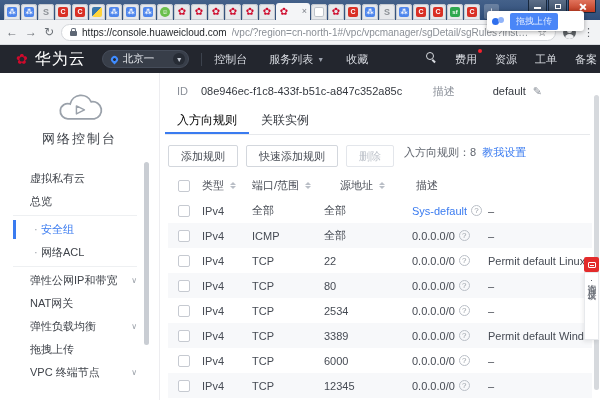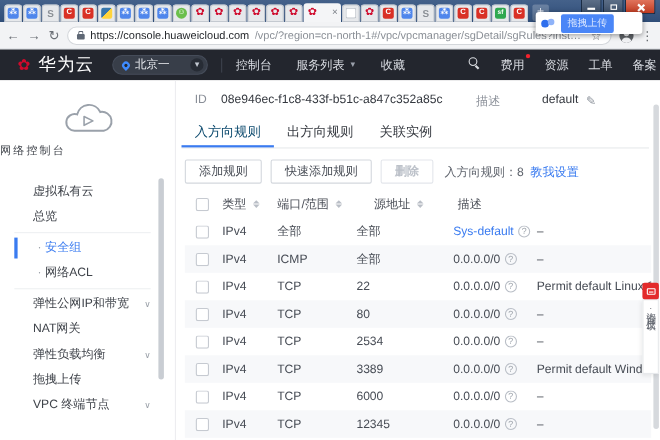--- a/index.html
+++ b/index.html
@@ -82,21 +82,21 @@
   .search-ic{position:relative;width:9px;height:9px;flex:none;margin-right:2px;}
   .search-ic::before{content:'';position:absolute;width:6px;height:6px;border:1.5px solid #d6d9de;border-radius:50%;left:0;top:0;}
   .search-ic::after{content:'';position:absolute;left:7px;top:7px;width:4px;height:1.5px;background:#d6d9de;
     transform:rotate(45deg);transform-origin:0 0;}
   .badge-dot{position:relative;}
   .badge-dot::after{content:'';position:absolute;right:-5px;top:-3px;width:4px;height:4px;border-radius:50%;background:#f5222d;}
 
   
   .sidebar{position:absolute;top:73px;left:0;width:160px;bottom:0;background:#fff;border-right:1px solid #ededf0;}
   .cloud-logo{display:block;margin:19px auto 4px auto;}
-  .side-title{font-size:10px;color:#3f434a;letter-spacing:2px;}
+  .side-title{text-align:center;font-size:13px;color:#3f434a;letter-spacing:2px;}
   .nav{margin:19px 22px 0 13px;position:relative;}
   .nav-item{position:relative;height:23px;line-height:23px;font-size:11px;color:#3f434a;padding-left:17px;
     white-space:nowrap;}
   .nav-item .chev{position:absolute;right:0;top:0;font-size:8px;color:#9aa0a8;}
   .nav-item.sub{padding-left:28px;}
   .nav-item.sub .bullet{position:absolute;left:21px;color:#9aa0a8;}
   .nav-item.active{color:#3a7bf0;}
   .nav-item.active::before{content:'';position:absolute;left:0;top:2px;bottom:2px;width:3px;background:#3a7bf0;}
   .nav-divider{height:1px;background:#eef0f2;margin:2px 0;}
   .side-scroll{position:absolute;top:89px;left:144px;width:5px;height:183px;background:#c9cdd3;border-radius:3px;}
@@ -105,26 +105,26 @@
   .main{position:absolute;top:73px;left:160px;right:0;bottom:0;background:#fff;overflow:hidden;}
   .id-row{display:flex;align-items:center;height:26px;margin:5px 0 0 17px;font-size:11px;padding-right:58px;}
   .id-label{color:#8a8f98;}
   .id-value{color:#34383f;margin-left:13px;}
   .desc-group{margin-left:auto;display:flex;align-items:center;}
   .desc-label{color:#8a8f98;}
   .desc-value{color:#34383f;margin-left:38px;}
   .edit-ic{color:#8a9099;font-size:11px;margin-left:7px;}
   .ctabs{display:flex;margin:5px 10px 0 5px;border-bottom:1px solid #e7e9ec;}
   .ctab{height:25px;line-height:23px;font-size:12px;color:#34383f;padding:0 12px;border-bottom:2px solid transparent;}
-  .ctab.active{color:#0c4a6e;border-bottom-color:#3a7bf0;}
-  .action-row{display:flex;align-items:center;margin:10px 10px 0 8px;font-size:11px;}
+  .ctab.active{color:#000000;border-bottom-color:#3a7bf0;}
+  .action-row{display:flex;margin:10px 10px 0 8px;font-size:11px;}
   .btn{height:22px;line-height:20px;padding:0 12px;background:#fff;border:1px solid #d3d7dd;border-radius:2px;
     font-size:11px;color:#464b54;}
   .btn + .btn{margin-left:8px;}
-  .btn.disabled{color:#bcc1c9;border-color:#e3e6eb;font-weight:bold;}
+  .btn.disabled{color:#bcc1c9;border-color:#e3e6eb;}
   .count{color:#60656e;margin-left:10px;}
   .guide{color:#3a7bf0;margin-left:6px;}
   .grid{margin:6px 8px 0 8px;font-size:11px;color:#464b54;}
   .trow{display:flex;align-items:center;height:25px;}
   .trow.alt{background:#f7f8fa;}
   .thead{color:#4a4e57;}
   .c{flex:none;display:flex;align-items:center;overflow:hidden;white-space:nowrap;}
   .c1{width:34px;padding-left:10px;}
   .c2{width:50px;}.c3{width:72px;}.c4{width:88px;}.c5{width:76px;}
   .c6{flex:1;min-width:0;}
@@ -332,21 +332,20 @@
       <span class="id-value">08e946ec-f1c8-433f-b51c-a847c352a85c</span>
       <span class="desc-group">
         <span class="desc-label">描述</span>
         <span class="desc-value">default</span>
         <span class="edit-ic">✎</span>
       </span>
     </div>
 
     <div class="ctabs">
       <span class="ctab active">入方向规则</span>
-      <span class="ctab">出方向规则</span>
       <span class="ctab">关联实例</span>
     </div>
 
     <div class="action-row">
       <button class="btn">添加规则</button>
       <button class="btn">快速添加规则</button>
       <button class="btn disabled">删除</button>
       <span class="count">入方向规则：8</span>
       <span class="guide">教我设置</span>
     </div>

